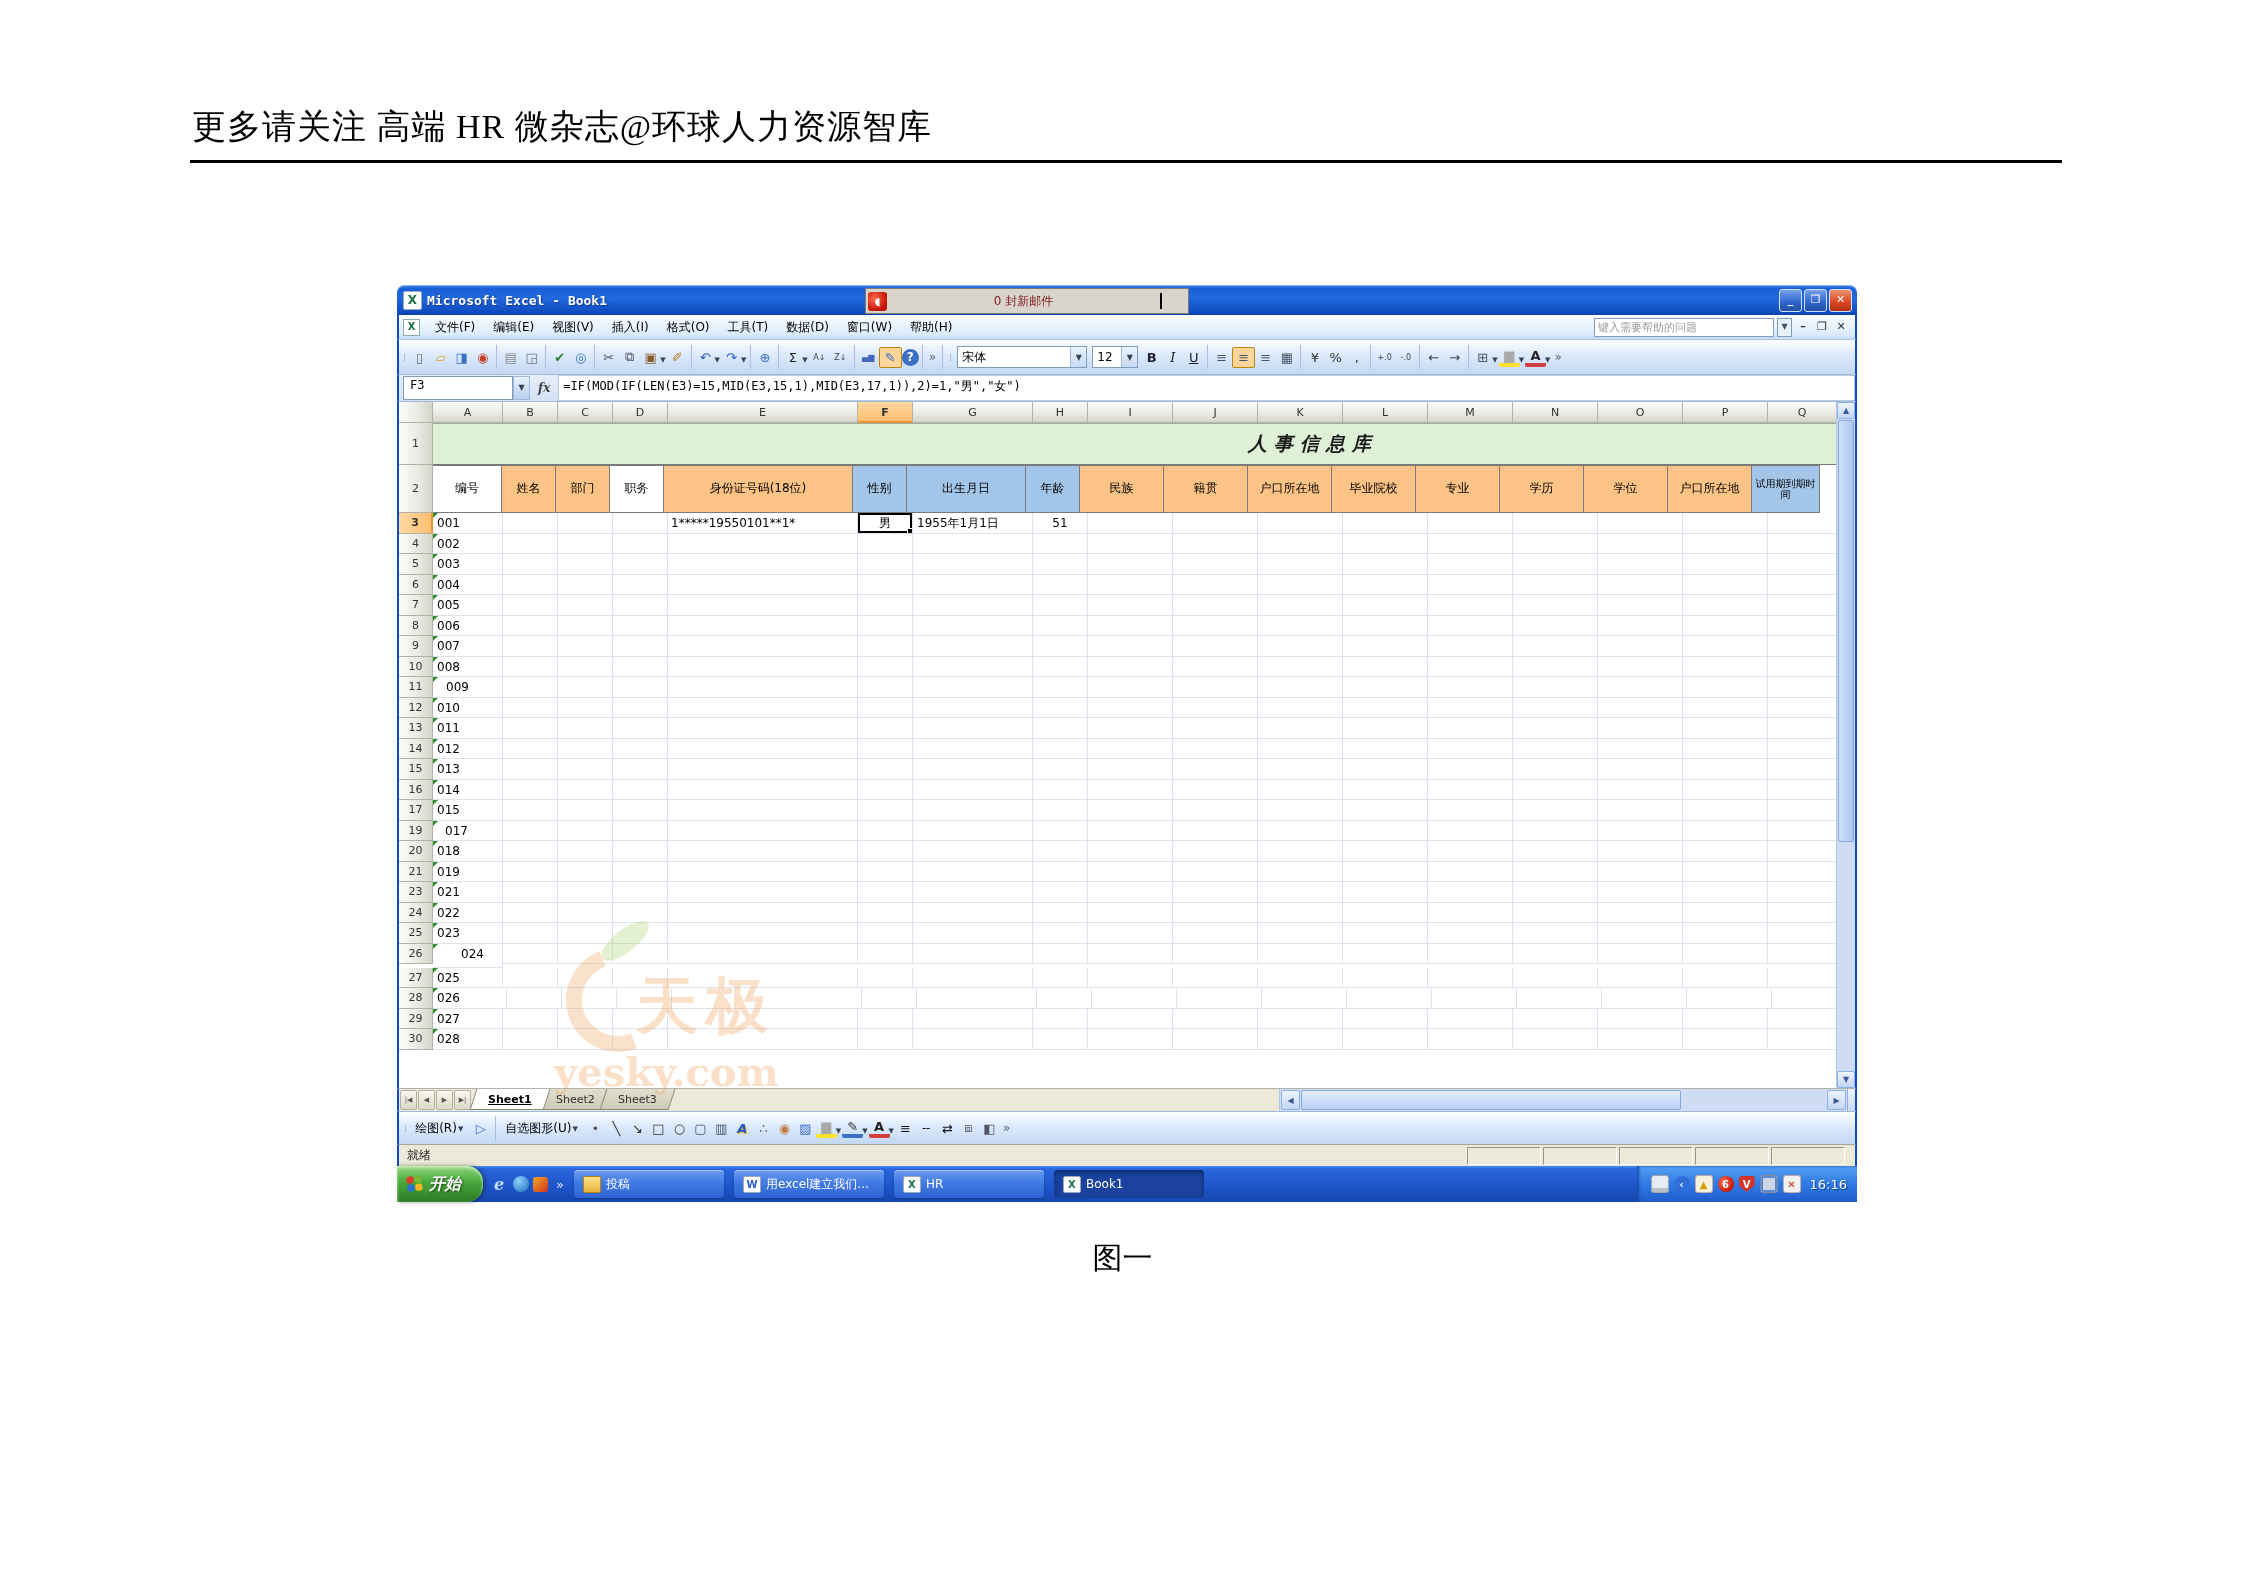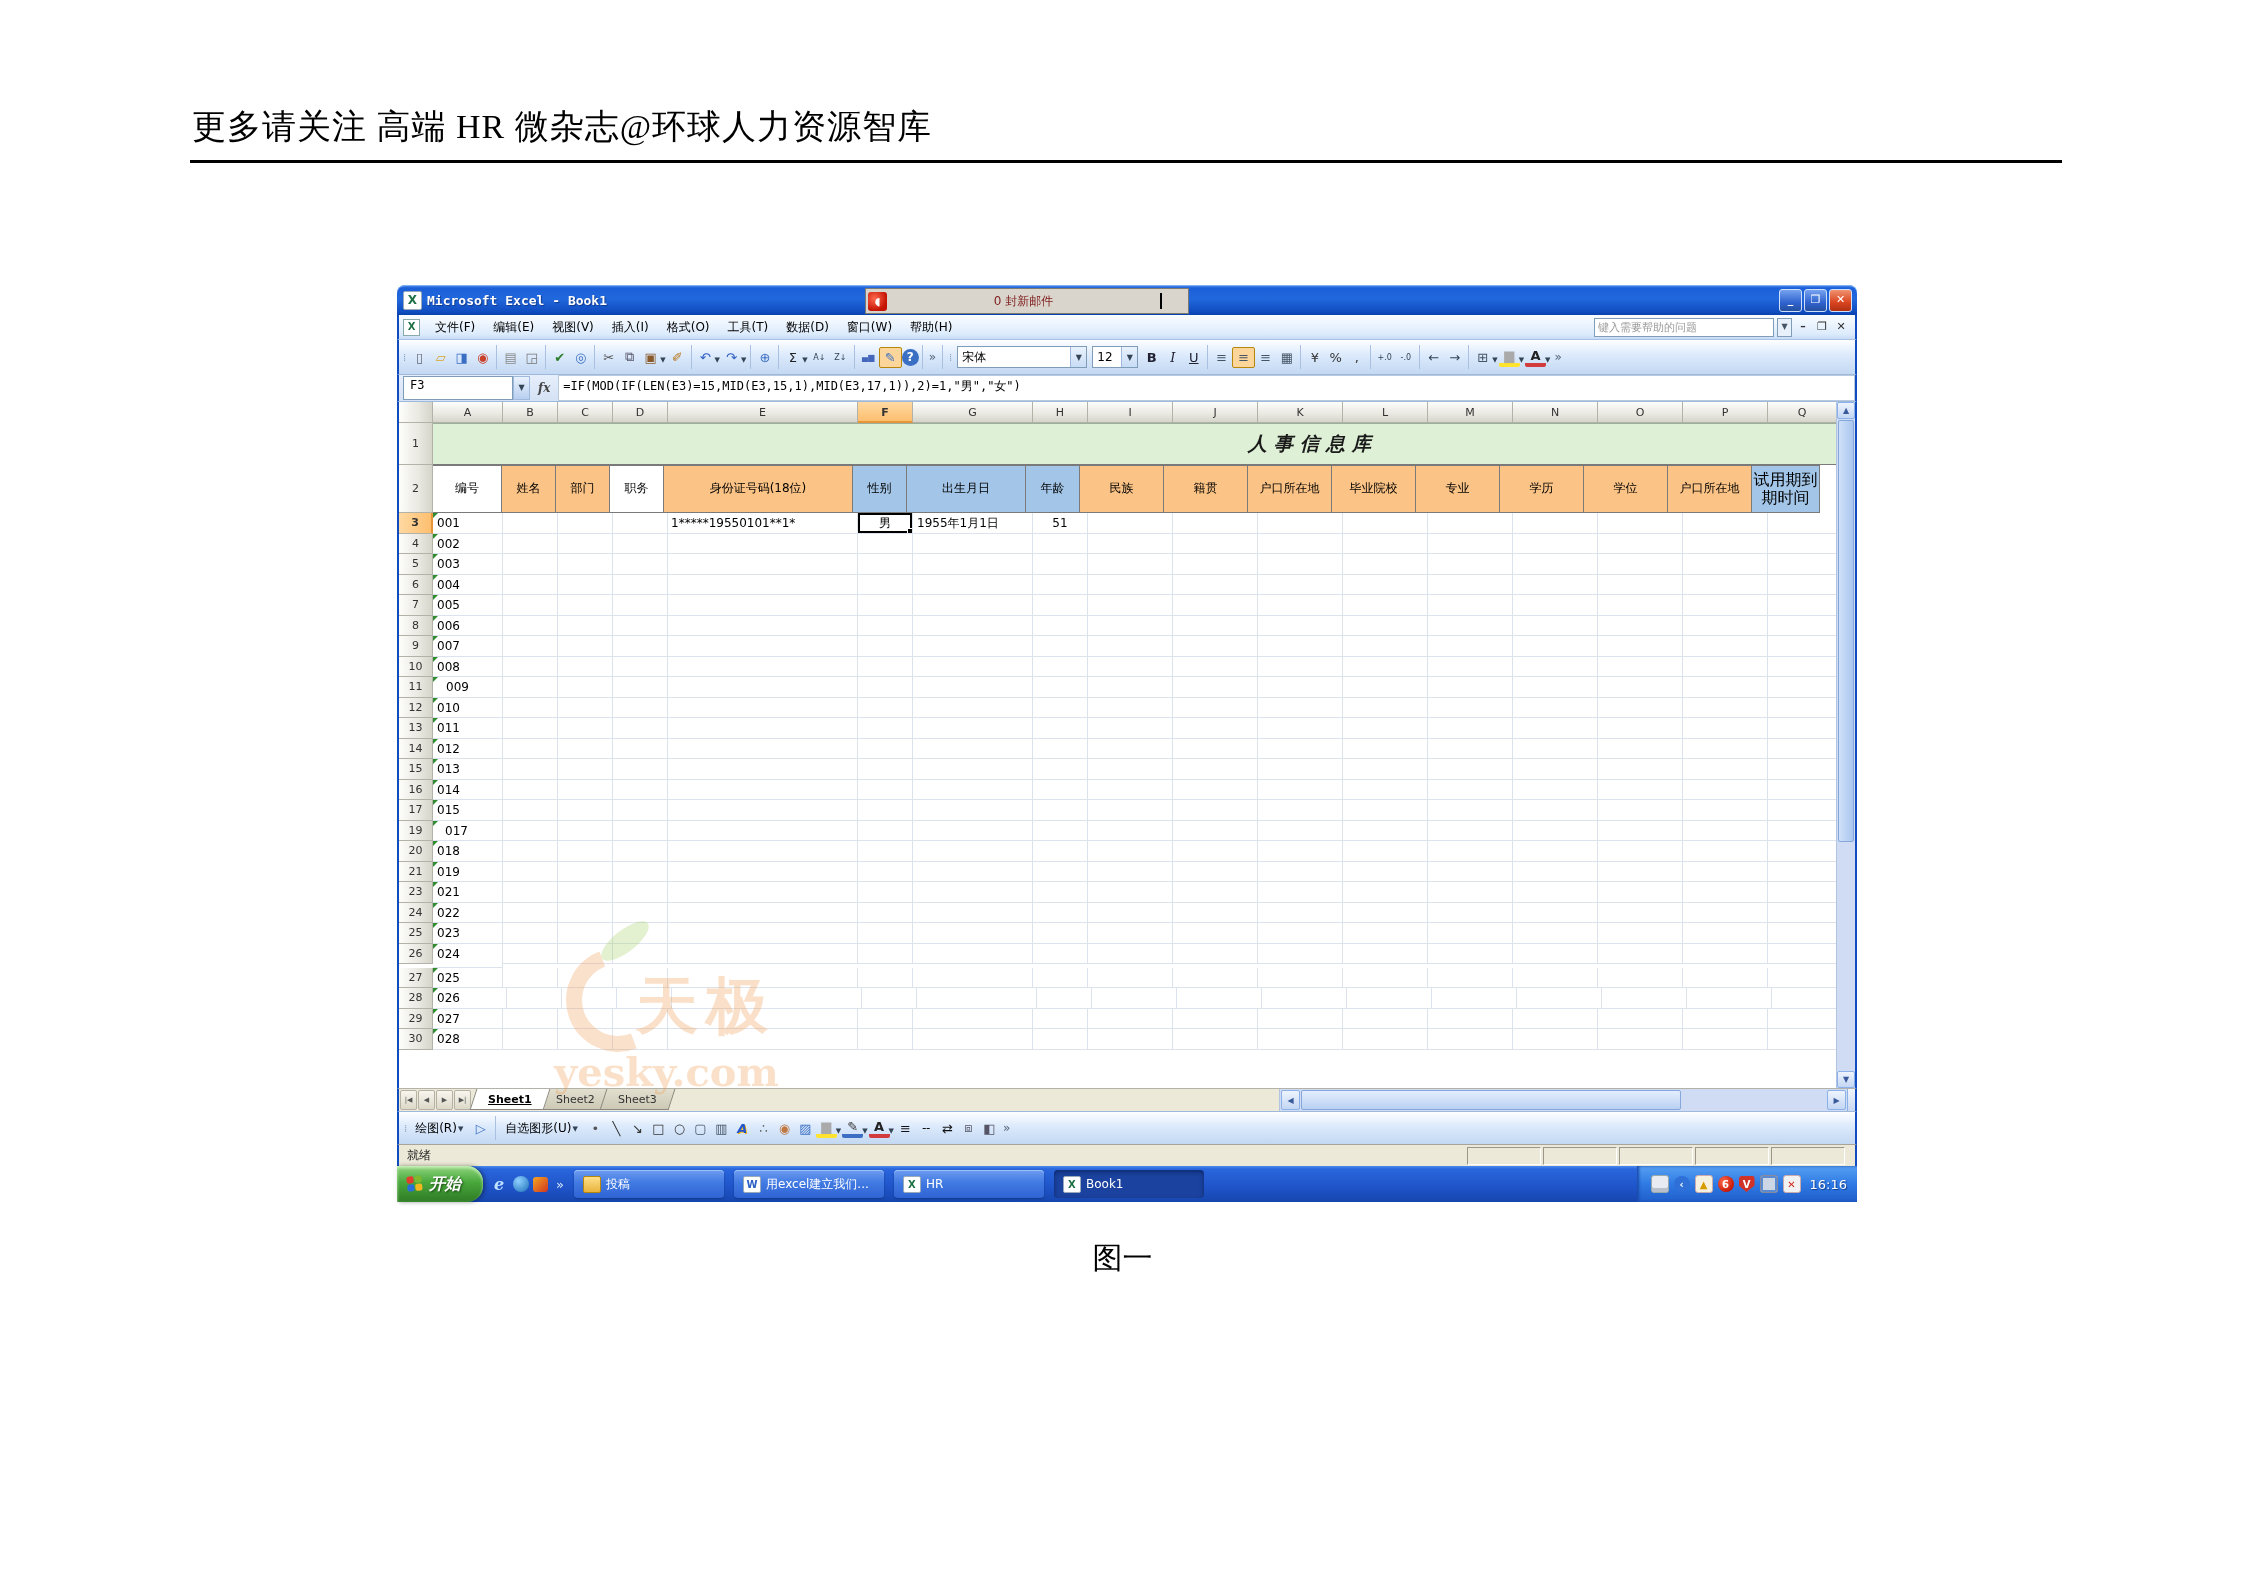--- a/index.html
+++ b/index.html
@@ -341,21 +341,21 @@
           <div class="hdr2" style="width: 119px; height: 48px; box-sizing: border-box; background: rgb(163, 198, 232);">出生月日</div>
           <div class="hdr2" style="width: 54px; height: 48px; box-sizing: border-box; background: rgb(163, 198, 232);">年龄</div>
           <div class="hdr2" style="width: 84px; height: 48px; box-sizing: border-box; background: rgb(251, 195, 133);">民族</div>
           <div class="hdr2" style="width: 84px; height: 48px; box-sizing: border-box; background: rgb(251, 195, 133);">籍贯</div>
           <div class="hdr2" style="width: 84px; height: 48px; box-sizing: border-box; background: rgb(251, 195, 133);">户口所在地</div>
           <div class="hdr2" style="width: 84px; height: 48px; box-sizing: border-box; background: rgb(251, 195, 133);">毕业院校</div>
           <div class="hdr2" style="width: 84px; height: 48px; box-sizing: border-box; background: rgb(251, 195, 133);">专业</div>
           <div class="hdr2" style="width: 84px; height: 48px; box-sizing: border-box; background: rgb(251, 195, 133);">学历</div>
           <div class="hdr2" style="width: 84px; height: 48px; box-sizing: border-box; background: rgb(251, 195, 133);">学位</div>
           <div class="hdr2" style="width: 84px; height: 48px; box-sizing: border-box; background: rgb(251, 195, 133);">户口所在地</div>
-          <div class="hdr2" style="width: 68px; height: 48px; box-sizing: border-box; background: rgb(163, 198, 232); font-size: 16px;">试用期到期时间</div>
+          <div class="hdr2" style="width: 68px; height: 48px; box-sizing: border-box; background: rgb(163, 198, 232); font-size: 10px;">试用期到期时间</div>
         </div>
         <div class="grow">
           <div class="rh active" style="height: 20.5px;">3</div>
           <div class="cell" style="width: 70px; height: 20.5px; line-height: 20.5px;"><span class="tri"></span><span style="padding-left: 4px;">001</span></div>
           <div class="cell" style="width: 55px; height: 20.5px; line-height: 20.5px;"></div>
           <div class="cell" style="width: 55px; height: 20.5px; line-height: 20.5px;"></div>
           <div class="cell" style="width: 55px; height: 20.5px; line-height: 20.5px;"></div>
           <div class="cell" style="width: 190px; height: 20.5px; line-height: 20.5px;"><span style="padding-left: 3px;">1*****19550101**1*</span></div>
           <div class="cell selcell" style="width: 55px; height: 20.5px; line-height: 20.5px; text-align: center;"><span>男</span><span class="fillhandle"></span></div>
           <div class="cell" style="width: 120px; height: 20.5px; line-height: 20.5px;"><span style="padding-left: 4px;">1955年1月1日</span></div>
@@ -765,21 +765,21 @@
           <div class="cell" style="width: 85px; height: 20.5px; line-height: 20.5px;"></div>
           <div class="cell" style="width: 85px; height: 20.5px; line-height: 20.5px;"></div>
           <div class="cell" style="width: 85px; height: 20.5px; line-height: 20.5px;"></div>
           <div class="cell" style="width: 85px; height: 20.5px; line-height: 20.5px;"></div>
           <div class="cell" style="width: 85px; height: 20.5px; line-height: 20.5px;"></div>
           <div class="cell" style="width: 85px; height: 20.5px; line-height: 20.5px;"></div>
           <div class="cell" style="width: 69px; height: 20.5px; line-height: 20.5px;"></div>
         </div>
         <div class="grow">
           <div class="rh" style="height: 20.5px;">26</div>
-          <div class="cell" style="width: 70px; height: 24px; line-height: 20.5px;"><span class="tri"></span><span style="padding-left: 4px;">024</span></div>
+          <div class="cell" style="width: 70px; height: 24px; line-height: 20.5px; padding-left: 24px;"><span class="tri"></span><span style="padding-left: 4px;">024</span></div>
           <div class="cell" style="width: 55px; height: 20.5px; line-height: 20.5px;"></div>
           <div class="cell" style="width: 55px; height: 20.5px; line-height: 20.5px;"></div>
           <div class="cell" style="width: 55px; height: 20.5px; line-height: 20.5px;"></div>
           <div class="cell" style="width: 190px; height: 20.5px; line-height: 20.5px;"></div>
           <div class="cell" style="width: 55px; height: 20.5px; line-height: 20.5px;"></div>
           <div class="cell" style="width: 120px; height: 20.5px; line-height: 20.5px;"></div>
           <div class="cell" style="width: 55px; height: 20.5px; line-height: 20.5px;"></div>
           <div class="cell" style="width: 85px; height: 20.5px; line-height: 20.5px;"></div>
           <div class="cell" style="width: 85px; height: 20.5px; line-height: 20.5px;"></div>
           <div class="cell" style="width: 85px; height: 20.5px; line-height: 20.5px;"></div>

